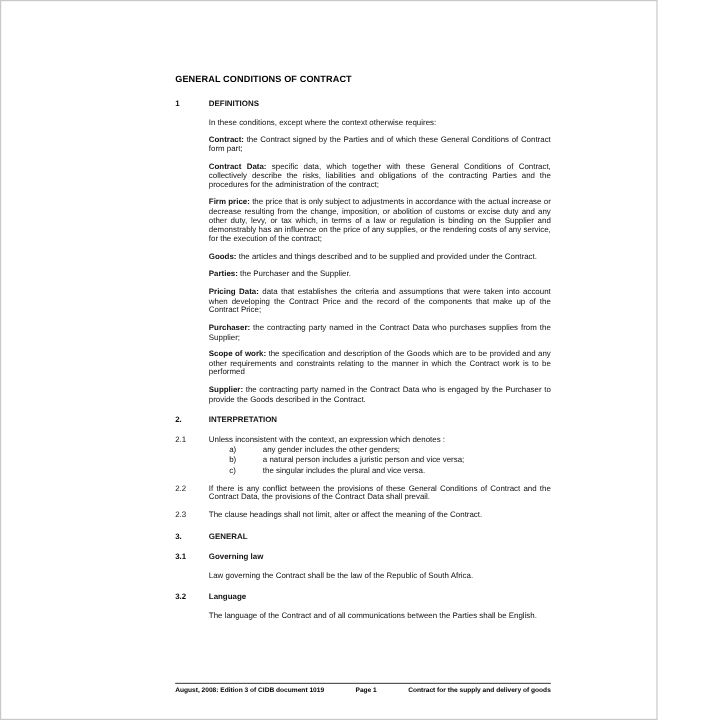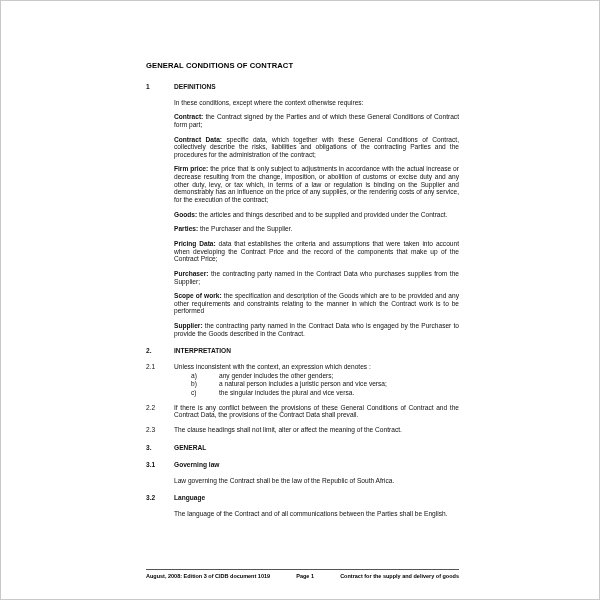--- a/index.html
+++ b/index.html
@@ -1,17 +1,17 @@
 <!DOCTYPE html>
 <html><head>
 <meta charset="utf-8">
 <style>
   html,body{margin:0;padding:0;background:#ffffff;}
   .canvas{
-    position:relative;width:600px;height:600px;background:#ffffff;
+    position:relative;width:548px;height:600px;background:#ffffff;
     box-sizing:border-box;border:1px solid #c9c9c9;overflow:hidden;
     font-family:"Liberation Sans", sans-serif;color:#111;
   }
   .page{
     position:absolute;left:145px;top:60px;width:313px;height:500px;
   }
   .doc-title{
     font-size:7.6px;font-weight:bold;color:#000;margin:0 0 13px 0;
     letter-spacing:0.1px;
   }

